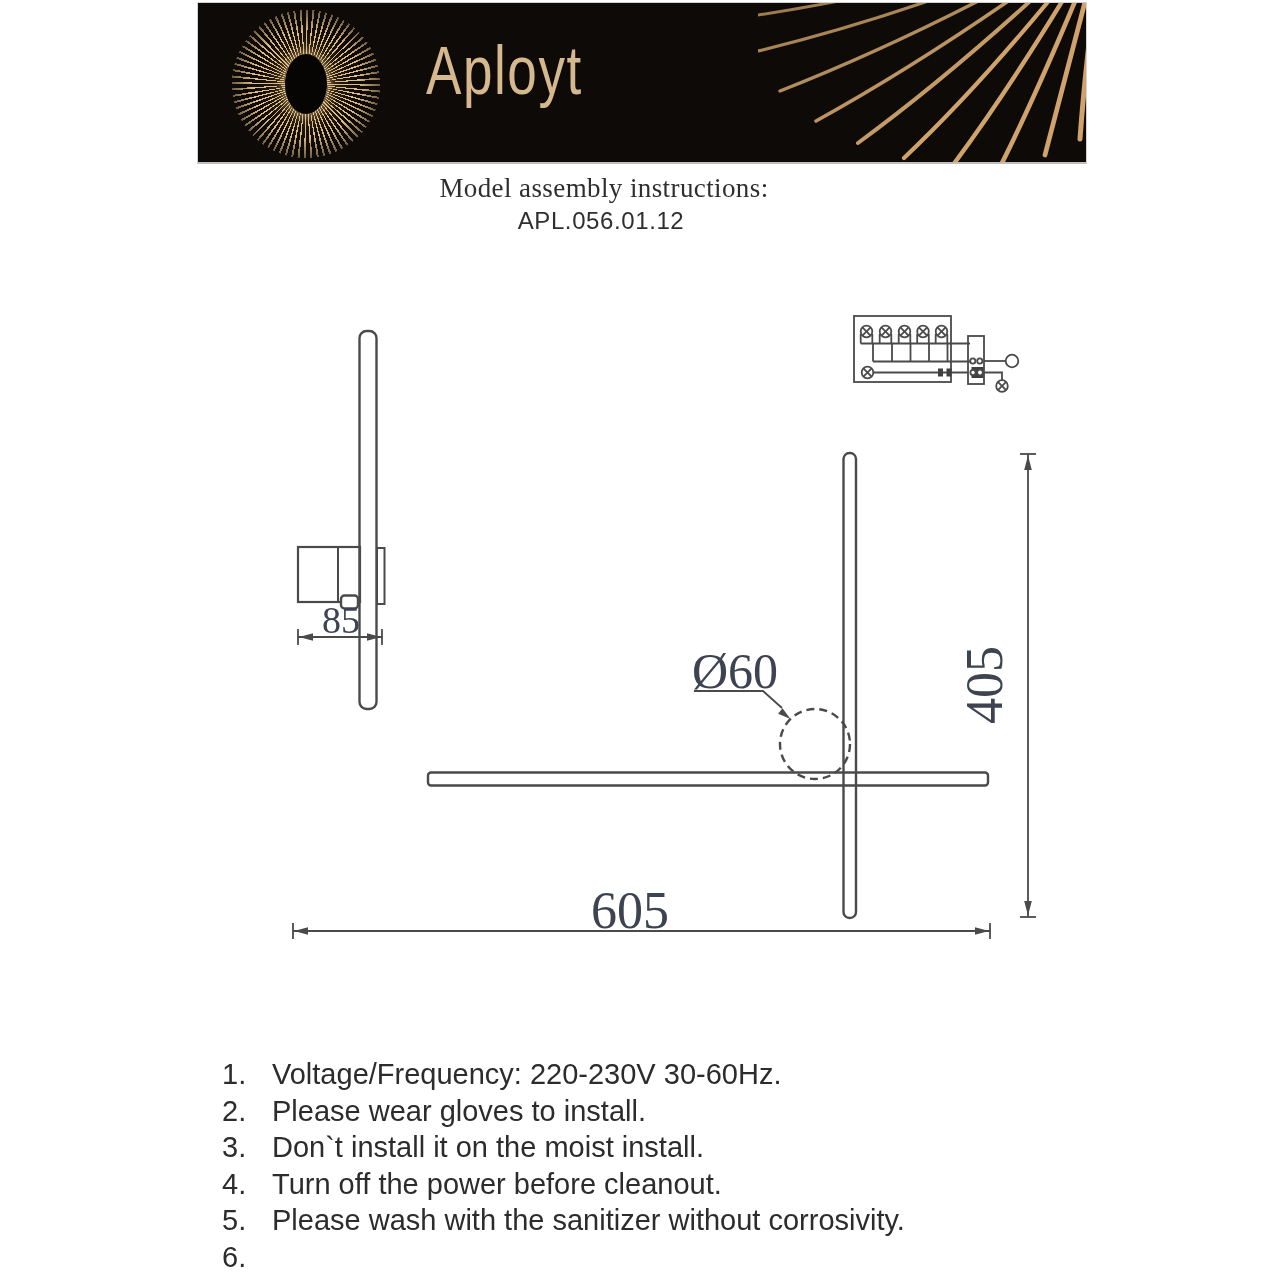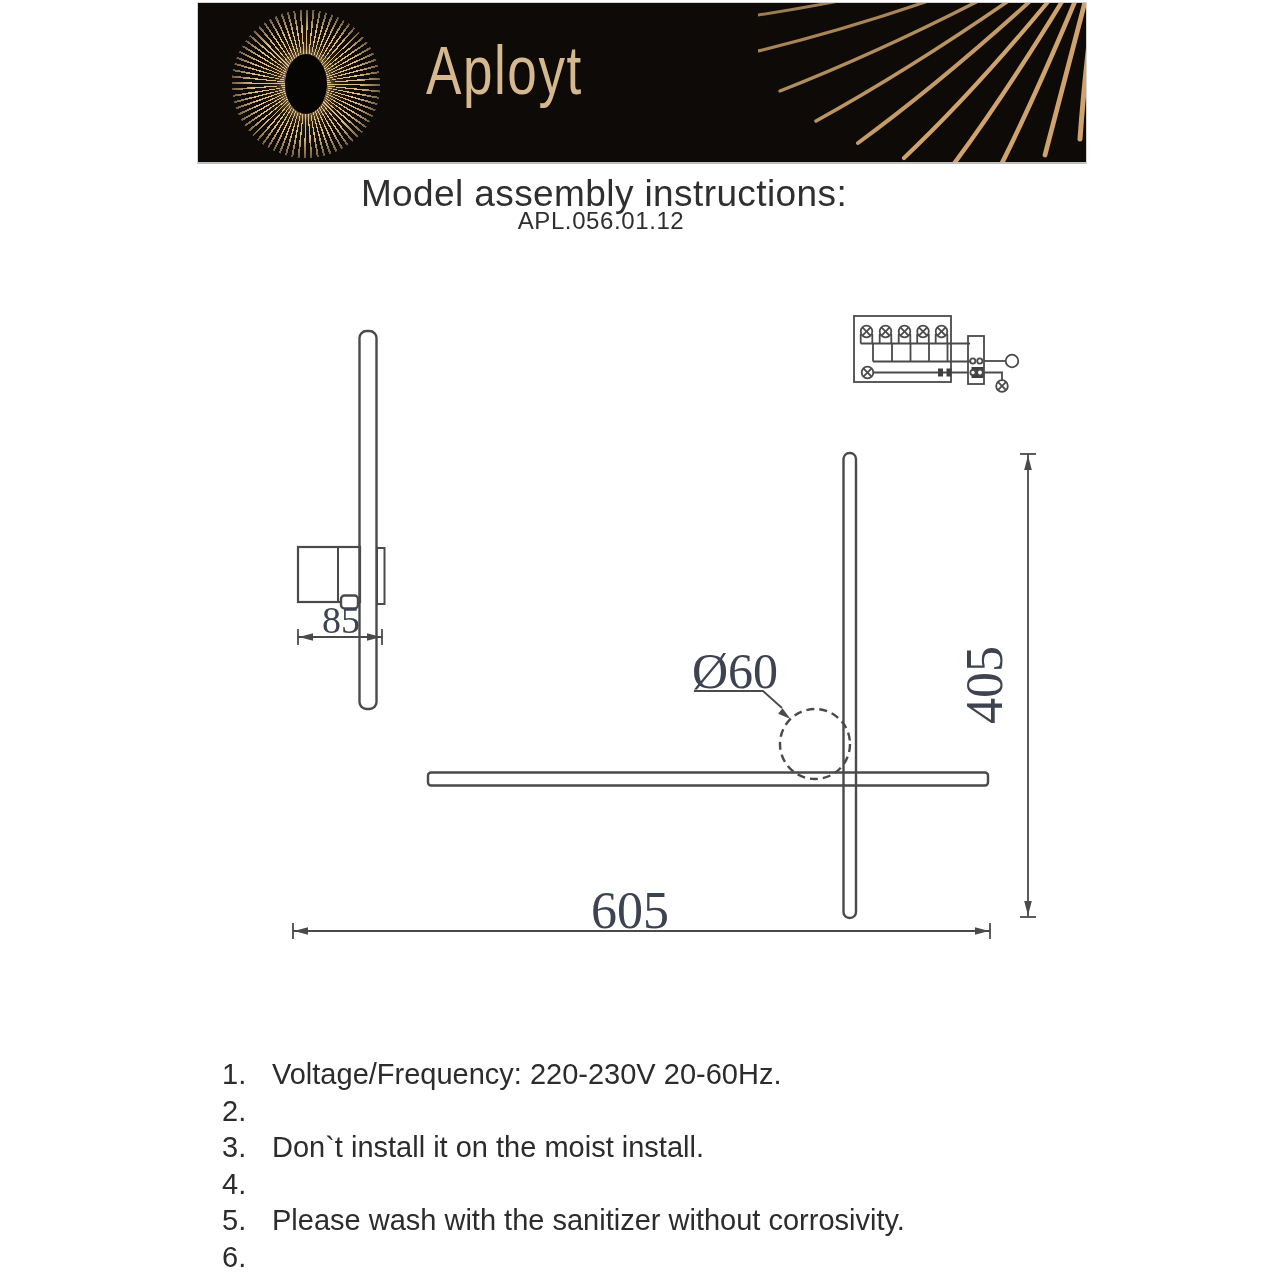--- a/index.html
+++ b/index.html
@@ -42,21 +42,21 @@
     font-size:68px; line-height:1.1;
     color:#d6b88e; letter-spacing:2px;
     transform:scaleX(0.78); transform-origin:left top;
     white-space:nowrap;
   }
   .corner-rays { position:absolute; right:-2px; top:0; width:330px; height:160px; }
 
   
   .title-line1 {
     position:absolute; left:604px; top:173px; transform:translateX(-50%);
-    font-size:37px; color:#2f2f2f; white-space:nowrap; letter-spacing:0.4px;
+    font-size:27px; color:#2f2f2f; white-space:nowrap; letter-spacing:0.4px;font-family:Liberation Serif, serif;
   }
   .title-line2 {
     position:absolute; left:601px; top:207px; transform:translateX(-50%);
     font-size:24px; color:#2f2f2f; white-space:nowrap; letter-spacing:0.6px;
   }
 
   
   .drawing { position:absolute; left:0; top:0; }
   .dim {
     fill:#3d4350;
@@ -223,31 +223,33 @@
         <polygon points="294,931 308,927.2 308,934.8" fill="#4a4a4a" stroke="none"></polygon>
         <polygon points="989,931 975,927.2 975,934.8" fill="#4a4a4a" stroke="none"></polygon>
       </g>
       <text class="dim" x="630" y="928" text-anchor="middle" font-size="52" stroke="none">605</text>
     </g>
   </svg>
 
   <ol class="instructions">
     <li>
       <span class="num">1.</span>
-      <span class="txt">Voltage/Frequency: 220-230V 20-60Hz.</span>
+      <span class="txt">Voltage/Frequency: 220-230V 30-60Hz.</span>
     </li>
     <li>
       <span class="num">2.</span>
+      <span class="txt">Please wear gloves to install.</span>
     </li>
     <li>
       <span class="num">3.</span>
       <span class="txt">Don`t install it on the moist install.</span>
     </li>
     <li>
       <span class="num">4.</span>
+      <span class="txt">Turn off the power before cleanout.</span>
     </li>
     <li>
       <span class="num">5.</span>
       <span class="txt">Please wash with the sanitizer without corrosivity.</span>
     </li>
     <li>
       <span class="num">6.</span>
     </li>
   </ol>
 

